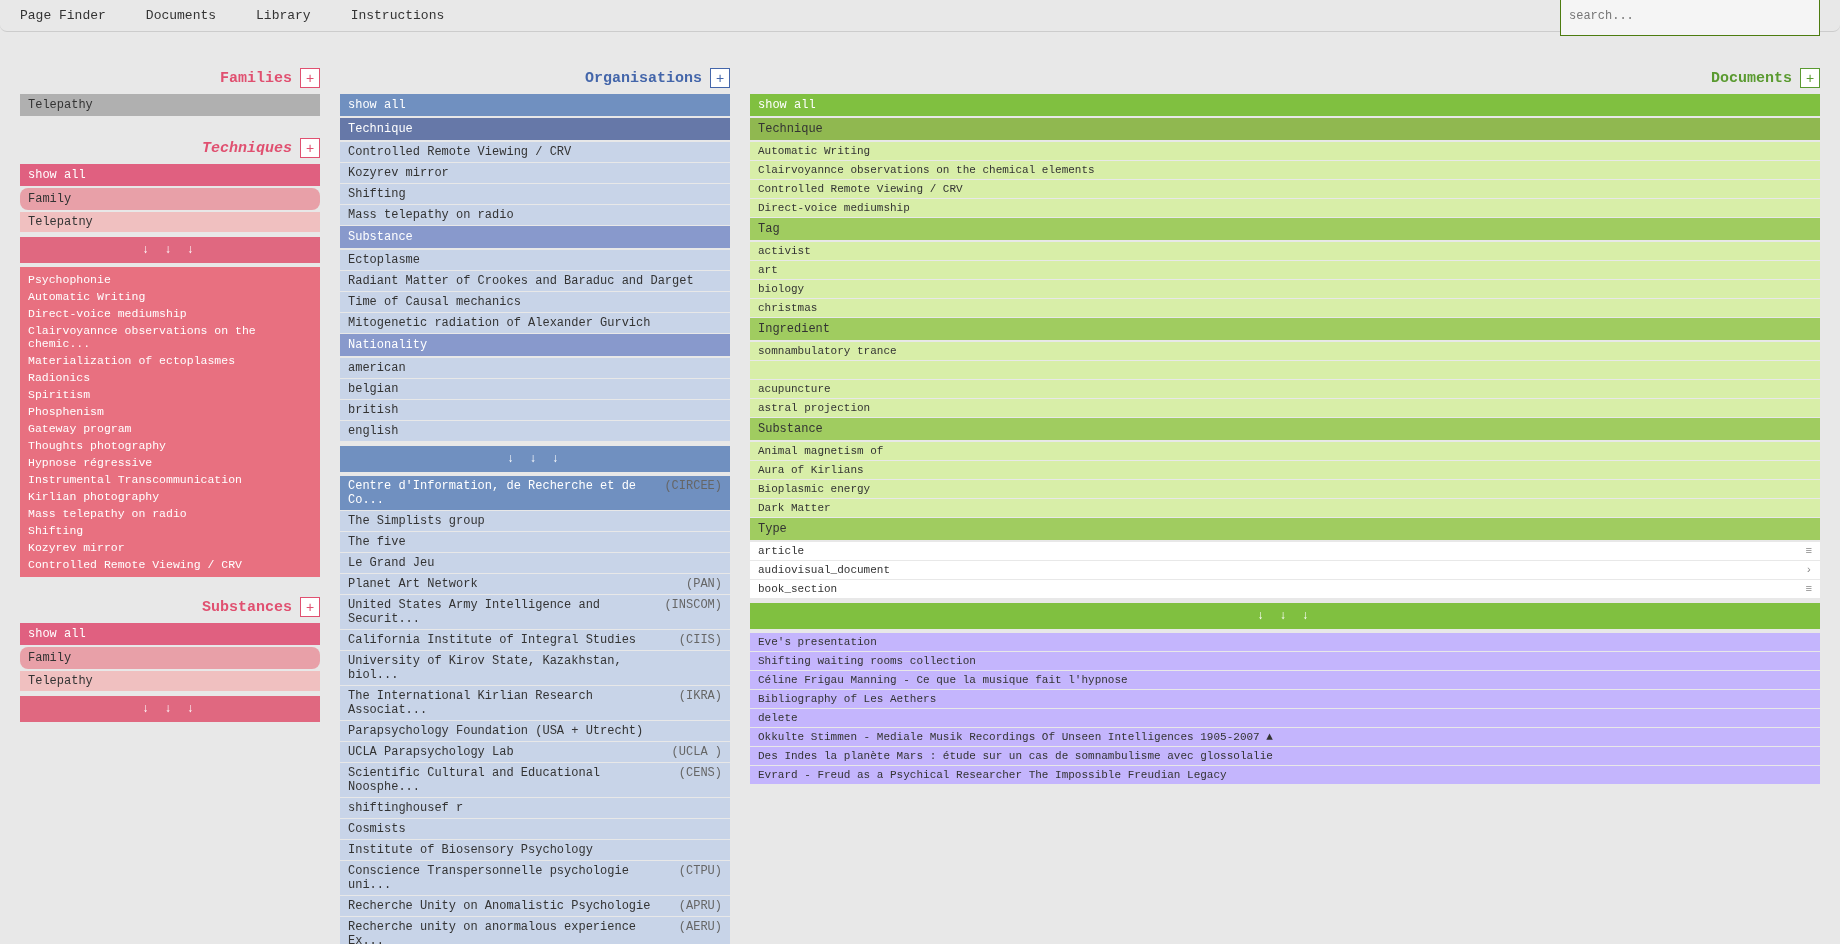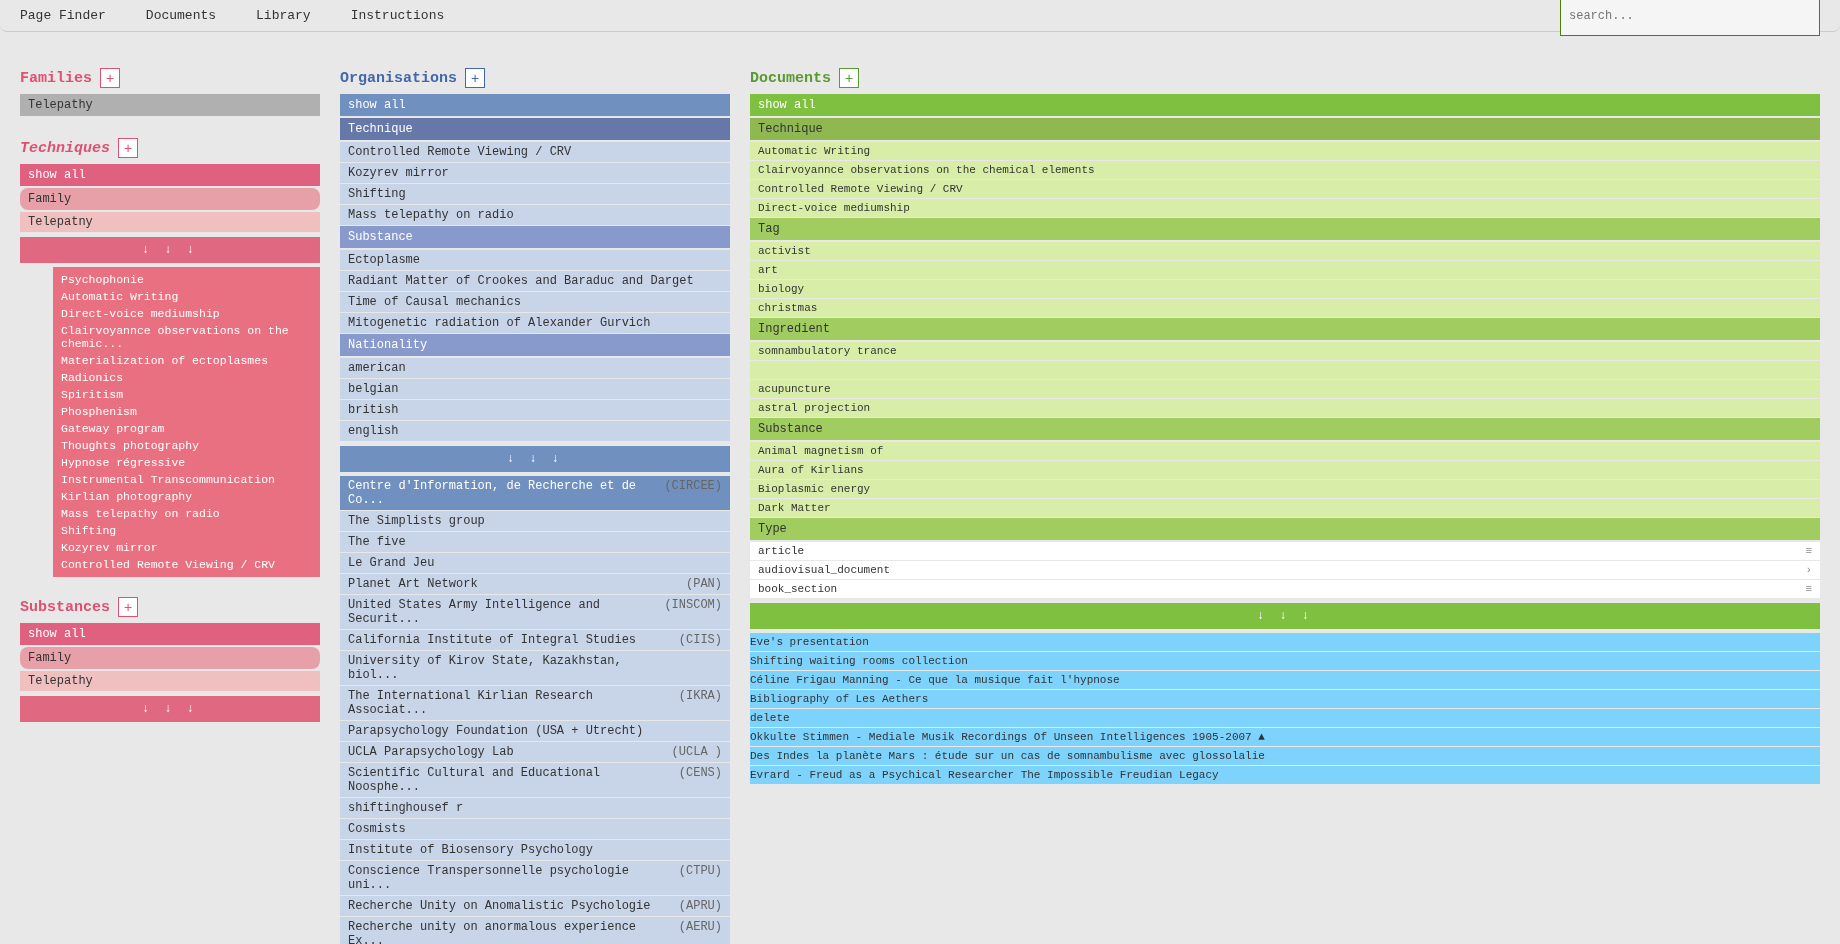--- a/index.html
+++ b/index.html
@@ -54,20 +54,21 @@
       flex-direction: column;
       gap: 0;
     }
 
     
     .section-header {
       display: flex;
       align-items: center;
       margin-bottom: 6px;
       margin-top: 16px;
+      justify-content: flex-end;
     }
     .section-title {
       font-size: 15px;
       font-weight: bold;
     }
     .families-title { color: #e05070; }
     .techniques-title { color: #e05070; font-style: italic; }
     .substances-title { color: #e05070; }
     .organisations-title { color: #4466aa; }
     .documents-title { color: #5a9a30; }
@@ -191,21 +192,20 @@
       margin-bottom: 4px;
       margin-top: 4px;
       letter-spacing: 4px;
     }
 
     
     .red-list {
       background: #e87080;
       padding: 4px 0;
       margin-bottom: 4px;
-      margin-left: 33px;
     }
     .red-list-item {
       color: white;
       padding: 2px 8px;
       font-size: 11.5px;
     }
 
     
     .org-item-selected {
       background: #7090c0;
@@ -245,23 +245,23 @@
       background: white;
       color: #333;
       padding: 3px 8px;
       margin-bottom: 1px;
       font-size: 11px;
       display: flex;
       align-items: center;
       justify-content: space-between;
     }
     .doc-final-item {
-      background: #7dd3fc;
-      color: #333;
-      padding: 3px 0;
+      background: #c4b5fd;
+      color: #333;
+      padding: 3px 8px;
       margin-bottom: 1px;
       font-size: 11px;
     }
 
     .icon-small {
       font-size: 11px;
       color: #888;
     }
 
     .three-lines::after {

